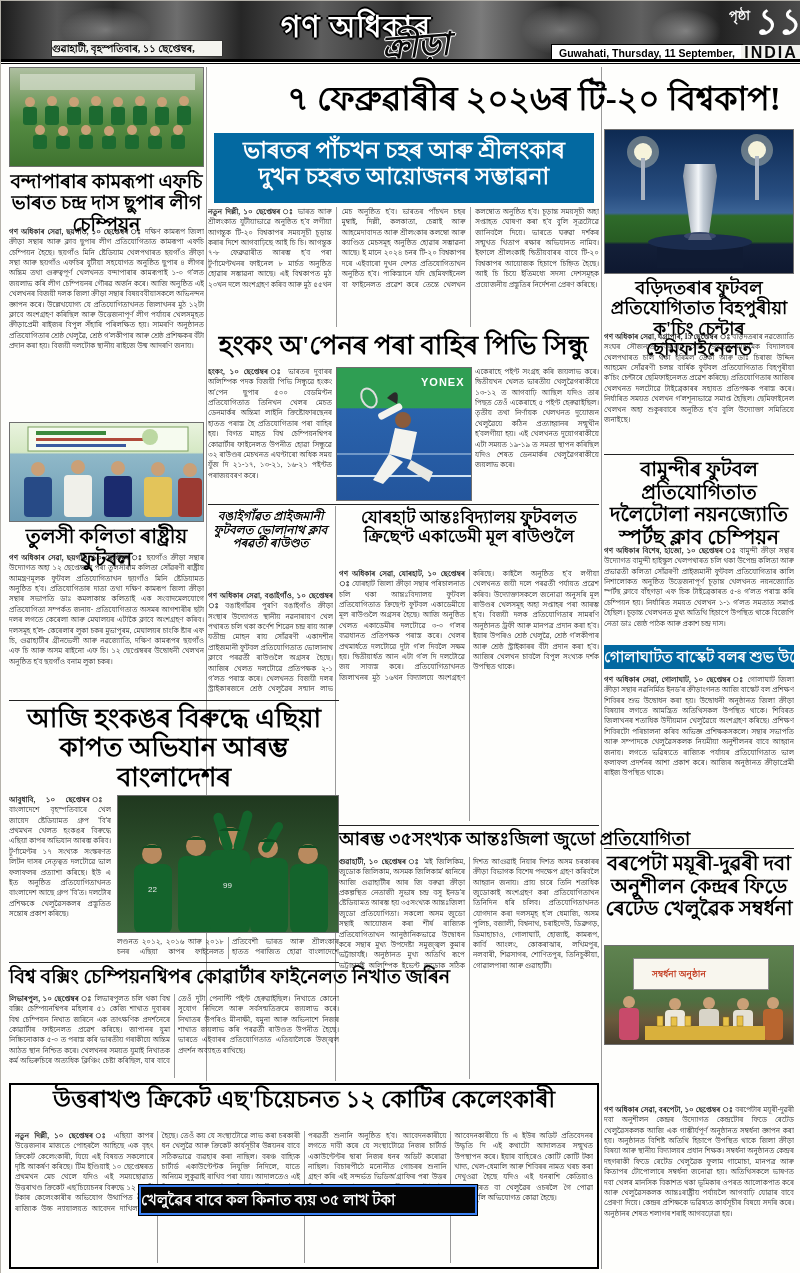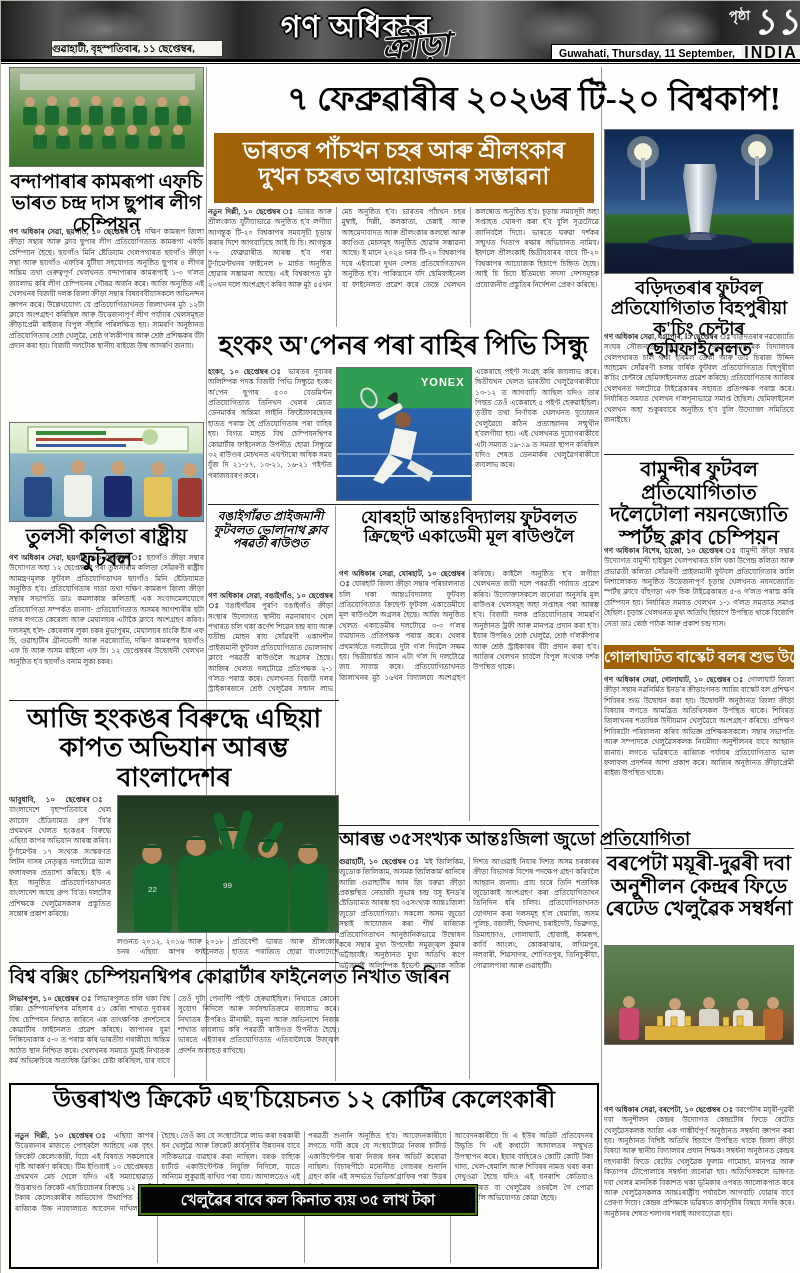--- a/index.html
+++ b/index.html
@@ -1,21 +1,21 @@
 <!DOCTYPE html>
 <html><head>
 <meta charset="utf-8">
 <style>
   html,body{margin:0;padding:0;background:#e8e6e0;}
   .page{position:relative;width:800px;height:1273px;margin:0 auto;background:#fefefc;
         font-family:"Liberation Serif",serif;color:#111;overflow:hidden;border:1px solid #b5b2aa;}
   .hl{position:absolute;font-weight:bold;text-align:center;line-height:1.13;color:#000;}
   .bt{position:absolute;font-size:7.2px;line-height:1.44;text-align:justify;overflow:hidden;color:#161616;}
   .dl{font-weight:bold;}
-  .rev{background:#a16207;color:#fff;}
+  .rev{background:#0369a1;color:#fff;}
   .vr{position:absolute;width:1px;background:#9a9a9a;}
   .hr{position:absolute;height:1px;background:#222;}
   .ph{position:absolute;overflow:hidden;border:1px solid #6f6f6f;box-sizing:border-box;}
   .masthead{position:absolute;left:0;top:0;width:800px;height:58px;overflow:hidden;
      background:linear-gradient(90deg,#1d1d1d 0%,#565656 7%,#2c2c2c 14%,#6e6e6e 22%,#262626 30%,
        #5d5d5d 40%,#303030 50%,#7b7b7b 60%,#2a2a2a 70%,#606060 80%,#232323 90%,#4c4c4c 100%);}
   .mh-shine{position:absolute;border-radius:50%;background:radial-gradient(closest-side,rgba(255,255,255,.35),rgba(255,255,255,0));}
   .paper-name{position:absolute;left:235px;top:2px;width:240px;text-align:center;font-size:30px;font-weight:bold;color:#fff;
      text-shadow:-2px 0 #000,2px 0 #000,0 -2px #000,0 2px #000,1px 1px 2px #000;letter-spacing:1px;}
   .section-script{position:absolute;left:330px;top:20px;width:170px;text-align:center;font-size:32px;font-weight:bold;
@@ -28,22 +28,22 @@
   .pg-box{position:absolute;left:728px;top:1px;width:68px;height:42px;color:#fff;display:flex;align-items:flex-start;}
   .pg-label{font-size:13px;font-weight:bold;margin-top:4px;}
   .pg-num{font-size:36px;font-weight:bold;line-height:40px;margin-left:3px;font-style:italic;}
   .india{position:absolute;left:740px;top:44px;width:60px;height:15px;background:#f2f2ee;color:#0a0a0a;
      font-family:"Liberation Sans",sans-serif;font-size:16px;font-weight:bold;letter-spacing:2px;line-height:15px;text-align:center;}
   .mast-rule{position:absolute;left:0;top:58px;width:800px;height:5px;border-top:3px solid #000;border-bottom:1px solid #000;box-sizing:border-box;}
   .cols2{column-count:2;column-gap:8px;column-rule:1px solid #999;}
   .cols3{column-count:3;column-gap:10px;column-rule:1px solid #999;}
   .cols4{column-count:4;column-gap:8px;column-rule:1px solid #999;}
   .box{position:absolute;border:2px solid #000;box-sizing:border-box;background:#fefefc;}
-  .callout{position:absolute;background:#050505;color:#fff;border:2px solid #4d7c0f;outline:1.5px solid #000;
-     font-weight:bold;text-align:center;}
+  .callout{position:absolute;background:#050505;color:#fff;border:2px solid #3b82f6;outline:1.5px solid #000;
+     font-weight:bold;text-align:left;}
   .ph-label{position:absolute;font-weight:bold;font-family:"Liberation Sans",sans-serif;}
 </style>
 </head>
 <body>
 
 <div class="page">
 
   <div class="masthead">
     <div class="mh-shine" style="left:60px;top:6px;width:90px;height:46px;"></div>
     <div class="mh-shine" style="left:520px;top:4px;width:80px;height:50px;"></div>
@@ -299,20 +299,23 @@
       <span class="dl">গণ অধিকাৰ সেৱা, গোলাঘাট, ১০ ছেপ্তেম্বৰ ঃ</span>
       <span>গোলাঘাট জিলা ক্ৰীড়া সন্থাৰ নৱনিৰ্মিত ইনড'ৰ ক্ৰীড়াংগনত আজি বাস্কেট বল প্ৰশিক্ষণ শিবিৰৰ শুভ উদ্বোধন কৰা হয়। উদ্বোধনী অনুষ্ঠানত জিলা ক্ৰীড়া বিষয়াৰ লগতে আমন্ত্ৰিত অতিথিসকল উপস্থিত থাকে। শিবিৰত জিলাখনৰ শতাধিক উদীয়মান খেলুৱৈয়ে অংশগ্ৰহণ কৰিছে। প্ৰশিক্ষণ শিবিৰটো পৰিচালনা কৰিব অভিজ্ঞ প্ৰশিক্ষকসকলে। সন্থাৰ সভাপতি আৰু সম্পাদকে খেলুৱৈসকলক নিয়মীয়া অনুশীলনৰ বাবে আহ্বান জনায়। লগতে ভৱিষ্যতে ৰাজ্যিক পৰ্যায়ৰ প্ৰতিযোগিতাত ভাল ফলাফল প্ৰদৰ্শনৰ আশা প্ৰকাশ কৰে। আজিৰ অনুষ্ঠানত ক্ৰীড়াপ্ৰেমী ৰাইজ উপস্থিত থাকে।</span>
     </div>
   </div>
 
   <div class="hr" style="left:603px;top:847px;width:190px;"></div>
 
   <div>
     <div class="hl" style="left:603px;top:851px;width:190px;font-size:20px;">বৰপেটা ময়ূৰী-দুৱৰী দবা অনুশীলন কেন্দ্ৰৰ ফিডে ৰেটেড খেলুৱৈক সম্বৰ্ধনা</div>
     <div class="ph" style="left:603px;top:944px;width:190px;height:100px;background:linear-gradient(180deg,#5f8350 0%,#4e7041 55%,#6b5a3c 75%,#4c4130 100%);">
+      <div style="position:absolute;left:28px;top:12px;width:134px;height:30px;background:#f8f6ee;border:1px solid #888;">
+        <div class="ph-label" style="left:18px;top:8px;font-size:9px;color:#c23a1f;">সম্বৰ্ধনা অনুষ্ঠান</div>
+      </div>
       <svg width="190" height="100" viewBox="0 0 190 100">
         <g fill="#caa077">
           <circle cx="24" cy="56" r="6"></circle>
             <circle cx="70" cy="58" r="6"></circle>
             <circle cx="104" cy="57" r="6"></circle>
             <circle cx="138" cy="58" r="6"></circle>
             <circle cx="168" cy="57" r="6"></circle>
         </g>
         <rect x="14" y="62" width="20" height="32" rx="4" fill="#c84a6a"></rect>
         <rect x="60" y="64" width="20" height="30" rx="4" fill="#ece8dd"></rect>

